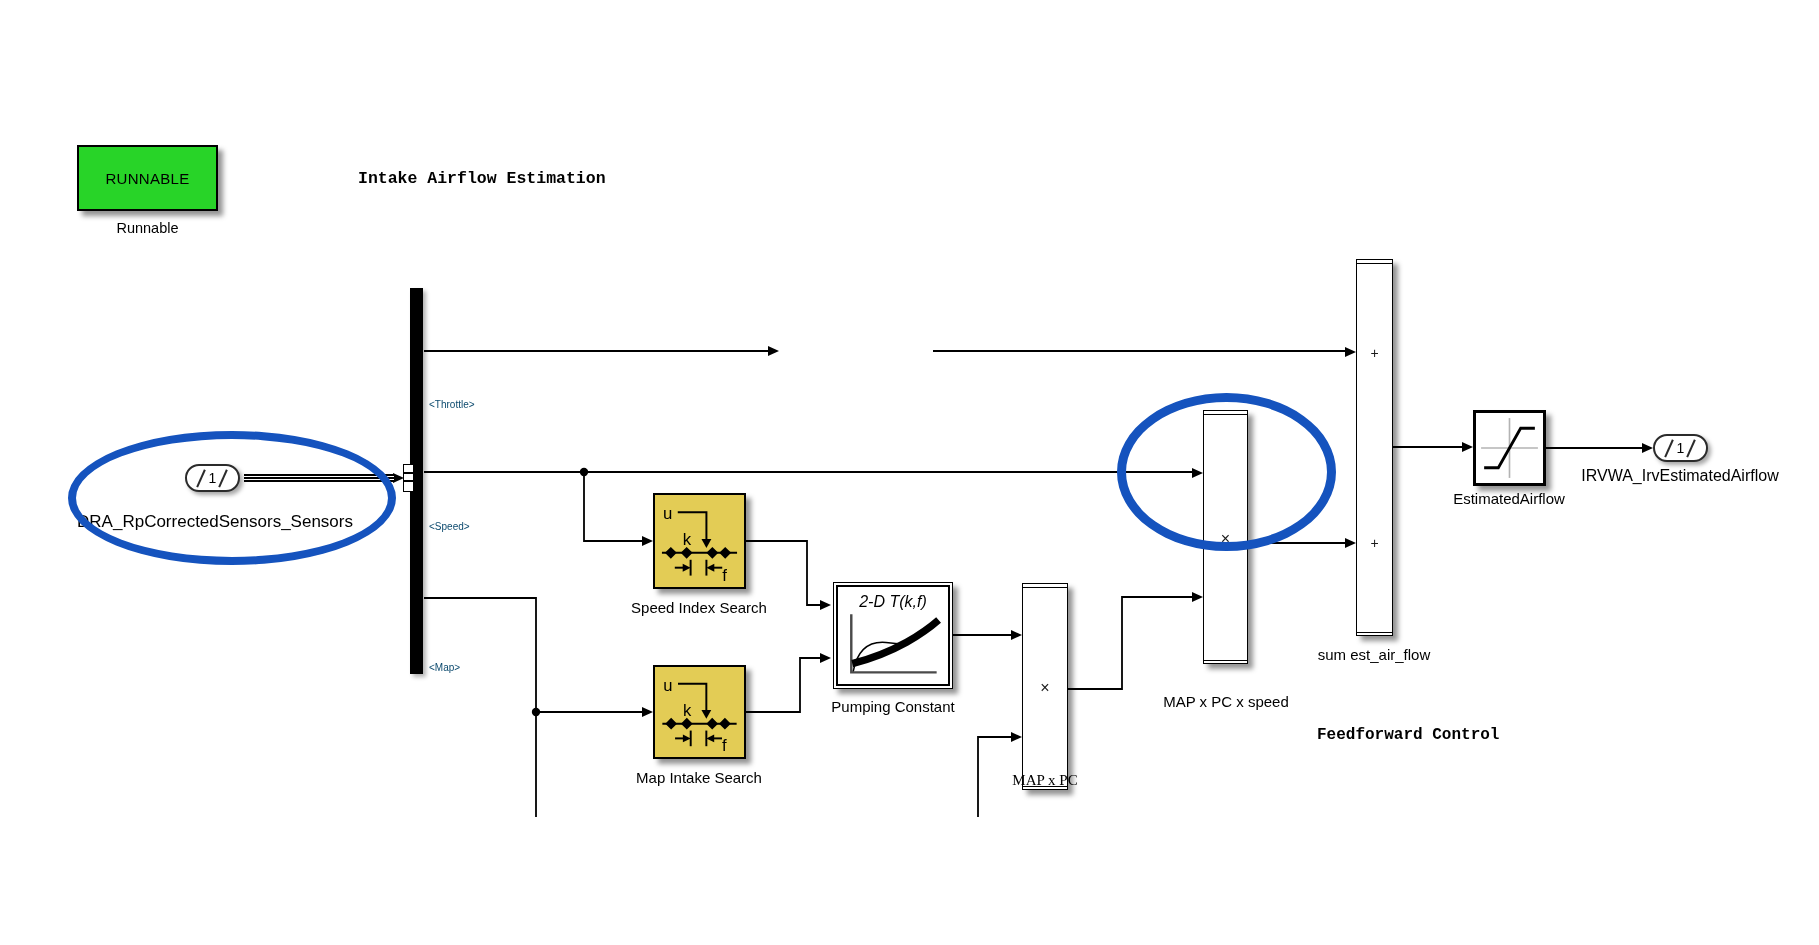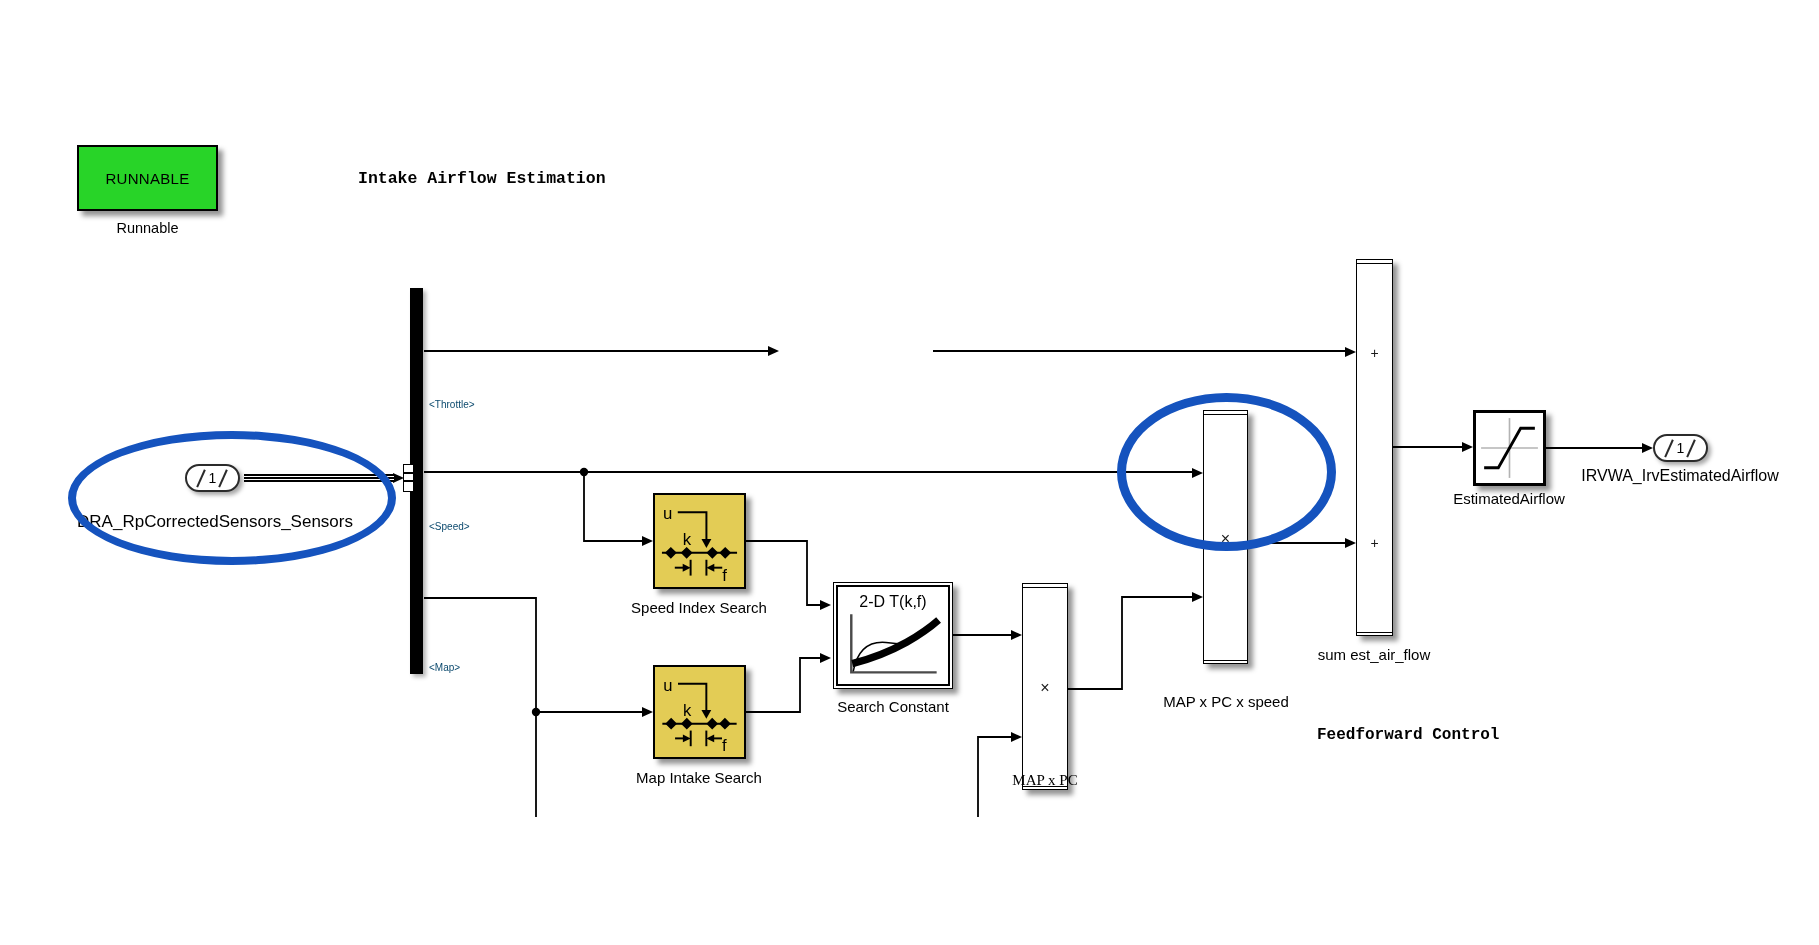--- a/index.html
+++ b/index.html
@@ -57,21 +57,21 @@
     display:flex;flex-direction:column;align-items:center;justify-content:center;}
   #tf-block .row{font-size:15.5px;line-height:18px;}
   #tf-block sup{font-size:10.5px;}
   #tf-block .fracline{width:108px;height:0;border-top:1.8px solid #000;margin:2px 0;}
   
   .yellow{background:var(--block-yellow,#E3CC55);border-width:2.5px;padding:2px;}
   .yellow svg{width:100%;height:100%;display:block;}
   #speed-index{left:653px;top:493px;width:93px;height:96px;}
   #map-index{left:653px;top:665px;width:93px;height:94px;}
   
-  #pumping{left:833px;top:582px;width:120px;height:107px;border-width:1.6px;background:#fff;}
+  #pumping{left:833px;top:582px;width:120px;height:107px;border-width:1.6px;background:#fff;font-style:italic;}
   #pumping .inner{position:absolute;left:2px;top:2px;right:2px;bottom:2px;border:2px solid #000;
     display:flex;align-items:center;justify-content:center;}
   #pumping svg{width:100%;height:100%;display:block;}
   
   .tall{border-width:1.8px;}
   .tall::before{content:"";position:absolute;left:0;right:0;top:2.5px;border-top:1.6px solid #000;}
   .tall::after{content:"";position:absolute;left:0;right:0;bottom:2.5px;border-bottom:1.6px solid #000;}
   #map-x-pc{left:1022px;top:583px;width:46px;height:207px;}
   #map-x-pc-x-speed{left:1203px;top:410px;width:45px;height:254px;}
   #sum-block{left:1356px;top:259px;width:37px;height:377px;}
@@ -206,21 +206,21 @@
   <div id="pumping" class="block">
     <div class="inner">
       <svg viewBox="0 0 112 100">
         <text x="56" y="21" font-size="16.5" fill="#000" text-anchor="middle">2-D T(k,f)</text>
         <polyline points="13,28 13,88 101,88" fill="none" stroke="#4a4a4a" stroke-width="2.5"></polyline>
         <path d="M14 79 C34 74 52 67 70 57 C84 49 95 41 103 34" fill="none" stroke="#000" stroke-width="7.5"></path>
         <path d="M15 87 C19 66 29 57 45 57 C55 57 62 61 74 56" fill="none" stroke="#000" stroke-width="1.6"></path>
       </svg>
     </div>
   </div>
-  <div class="label" style="left:800px;top:697px;width:186px;">Search Constant</div>
+  <div class="label" style="left:800px;top:697px;width:186px;">Pumping Constant</div>
 
   <div id="map-x-pc" class="block tall">
     <span class="op" style="top:96px;">×</span>
   </div>
   <div class="label" style="left:995px;top:770px;width:100px;font-family:Liberation Serif, serif;">MAP x PC</div>
 
   <div id="map-x-pc-x-speed" class="block tall">
     <span class="op" style="top:120px;">×</span>
   </div>
   <div class="label" style="left:1141px;top:692px;width:170px;">MAP x PC x speed</div>

